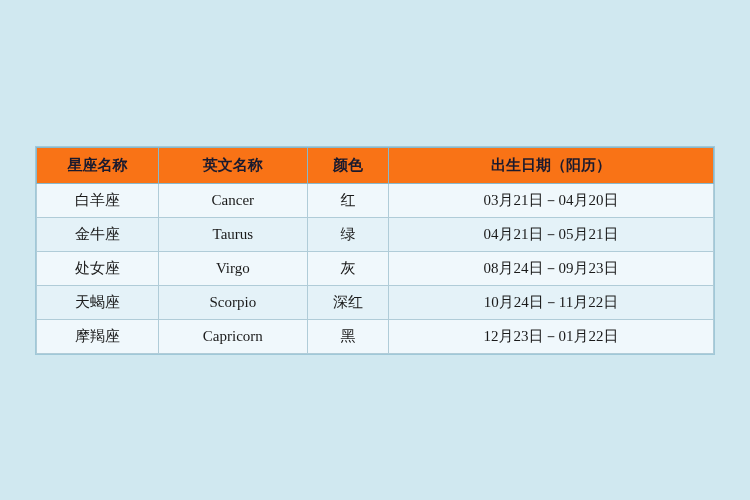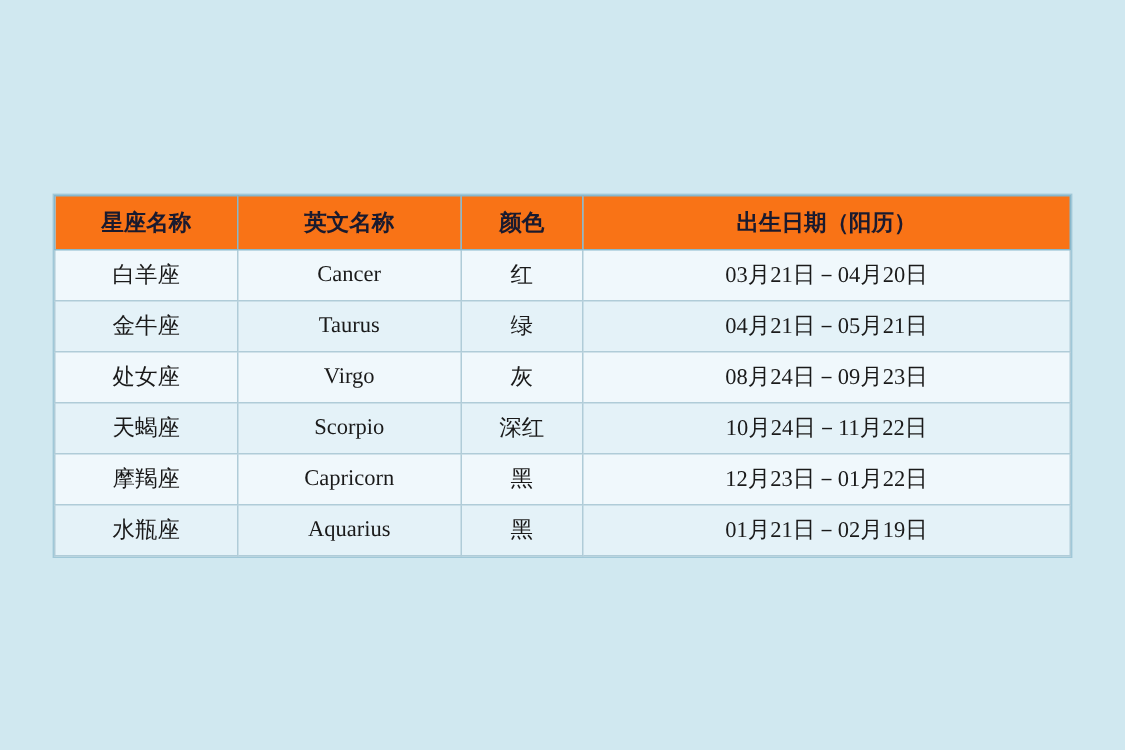--- a/index.html
+++ b/index.html
@@ -100,21 +100,15 @@
           <td>Scorpio</td>
           <td>深红</td>
           <td>10月24日－11月22日</td>
         </tr>
         <tr>
           <td>摩羯座</td>
           <td>Capricorn</td>
           <td>黑</td>
           <td>12月23日－01月22日</td>
         </tr>
-        <tr>
-          <td>水瓶座</td>
-          <td>Aquarius</td>
-          <td>黑</td>
-          <td>01月21日－02月19日</td>
-        </tr>
       </tbody>
   </table>
 </div>
 
 </body></html>

